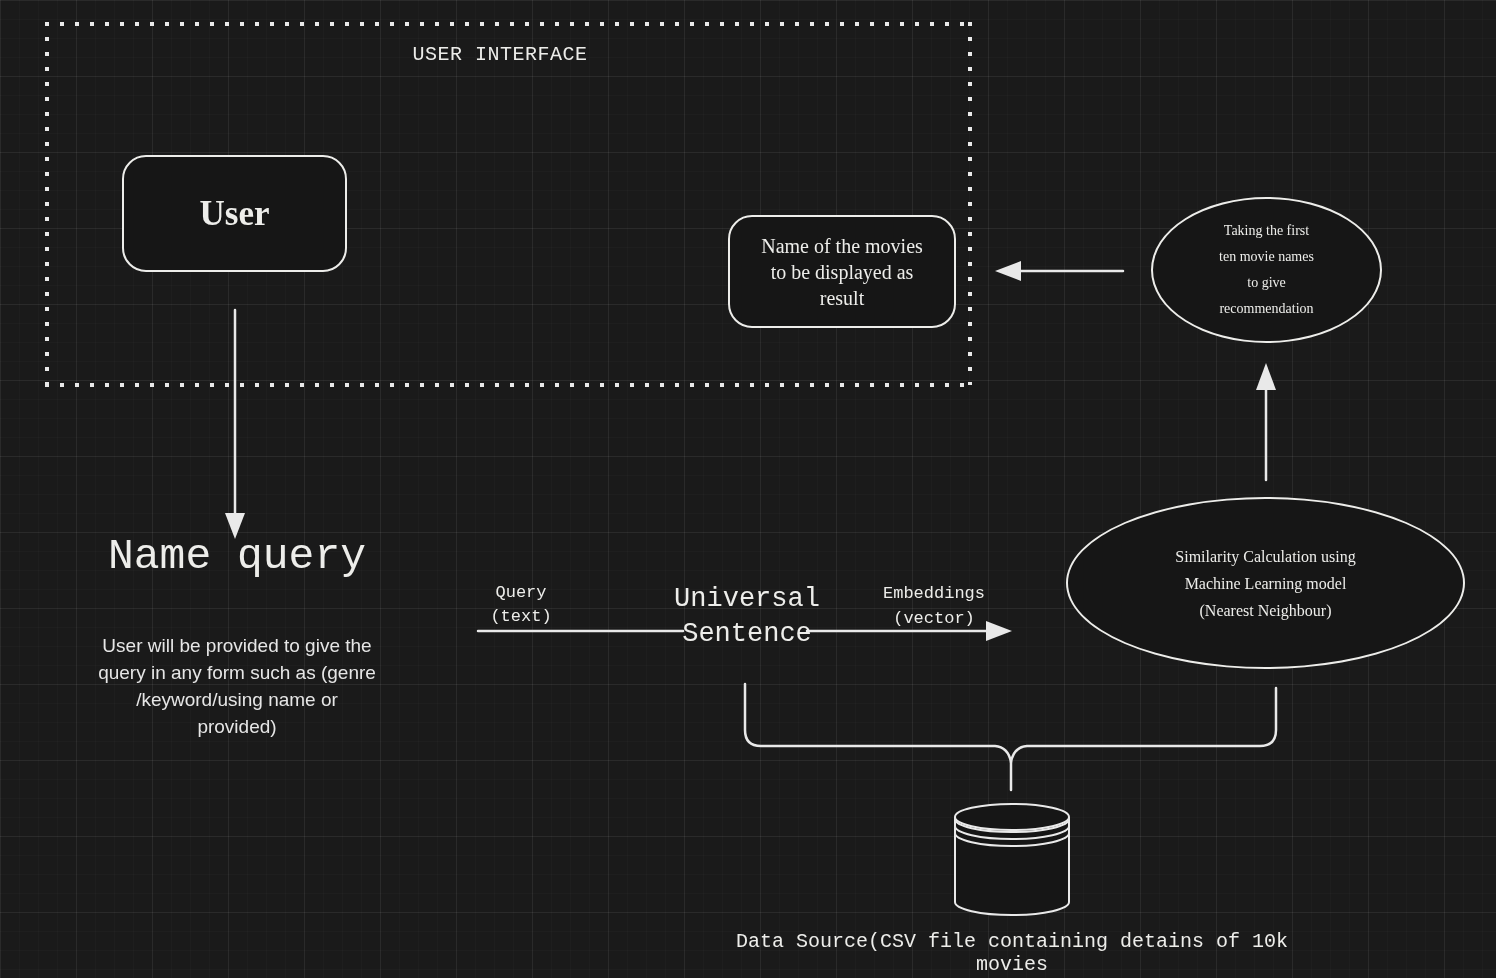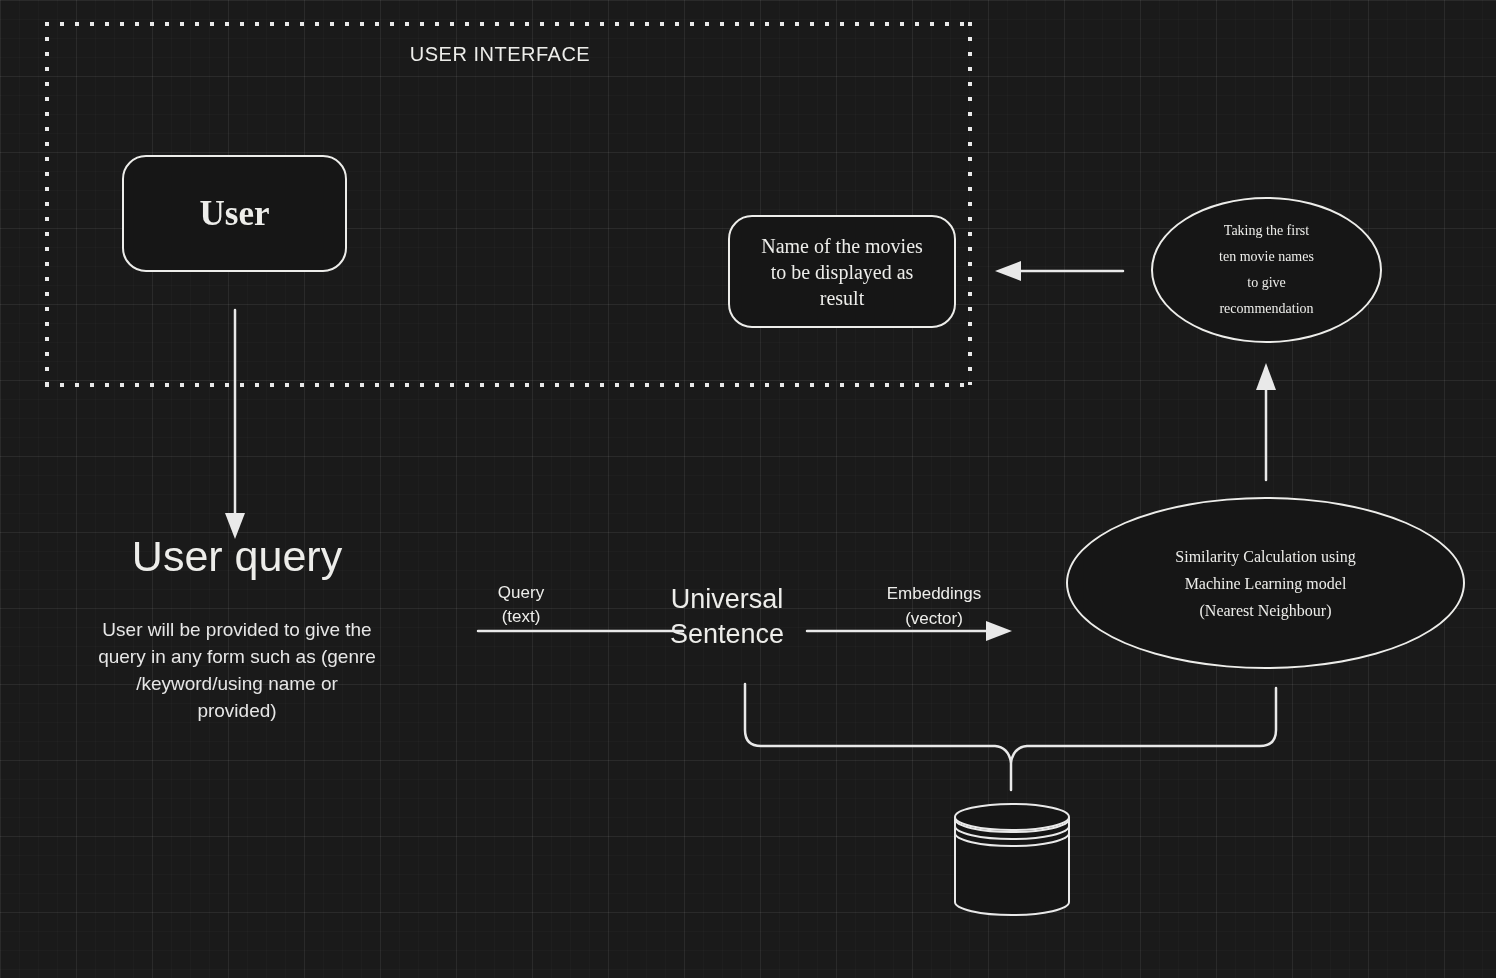--- a/index.html
+++ b/index.html
@@ -33,21 +33,21 @@
   .ellipse{
     background:#161616;
     border:2px solid #ededea;
     border-radius:50%;
     display:flex;align-items:center;justify-content:center;
     flex-direction:column;
     box-sizing:border-box;
     text-align:center;
   }
   .ctext{text-align:center;}
-  .serif{font-family:Liberation Sans, sans-serif;}
+  .serif{font-family:Liberation Mono, monospace;}
   .sans{font-family:"Liberation Sans", sans-serif;}
   svg.overlay{position:absolute;left:0;top:0;pointer-events:none;}
   svg .stroke{stroke:#e9e9e9;stroke-width:2.5;fill:none;stroke-linecap:round;}
   svg .thin{stroke:#e9e9e9;stroke-width:2;fill:none;}
   svg .head{fill:#e9e9e9;stroke:none;}
   svg .darkfill{fill:#161616;stroke:none;}
 </style>
 </head>
 <body>
 
@@ -70,50 +70,51 @@
     <div style="font-size:35px;font-weight:bold;">User</div>
   </div>
 
   <div class="abs ellipse" style="left:1151px;top:197px;width:231px;height:146px;font-size:14px;line-height:26px;">
     <div>Taking the first</div>
     <div>ten movie names</div>
     <div>to give</div>
     <div>recommendation</div>
   </div>
 
-  <div class="abs ctext serif" style="left:87px;top:532px;width:300px;font-size:43px;">User query</div>
+  <div class="abs ctext serif" style="left:87px;top:532px;width:300px;font-size:43px;">Name query</div>
 
-  <div class="abs ctext sans" style="left:62px;top:616px;width:350px;font-size:19px;line-height:27px;color:#e6e6e6;">
+  <div class="abs ctext sans" style="left:62px;top:632px;width:350px;font-size:19px;line-height:27px;color:#e6e6e6;">
     <div>User will be provided to give the</div>
     <div>query in any form such as (genre</div>
     <div>/keyword/using name or</div>
     <div>provided)</div>
   </div>
 
   <div class="abs ctext serif" style="left:471px;top:581px;width:100px;font-size:17px;line-height:24px;">
     <div>Query</div>
     <div>(text)</div>
   </div>
 
-  <div class="abs ctext serif" style="left:627px;top:582px;width:200px;font-size:27px;line-height:35px;">
+  <div class="abs ctext serif" style="left:647px;top:582px;width:200px;font-size:27px;line-height:35px;">
     <div>Universal</div>
     <div>Sentence</div>
   </div>
 
   <div class="abs ctext serif" style="left:859px;top:581px;width:150px;font-size:17px;line-height:25px;">
     <div>Embeddings</div>
     <div>(vector)</div>
   </div>
 
   <div class="abs ellipse" style="left:1066px;top:497px;width:399px;height:172px;font-size:16px;line-height:27px;">
     <div>Similarity Calculation using</div>
     <div>Machine Learning model</div>
     <div>(Nearest Neighbour)</div>
   </div>
 
+  <div class="abs ctext serif" style="left:712px;top:930px;width:600px;font-size:20px;">Data Source(CSV file containing detains of 10k movies</div>
 
   <svg class="overlay" width="1496" height="978" viewBox="0 0 1496 978">
 
     <g>
       <line class="stroke" x1="235" y1="310" x2="235" y2="514"></line>
       <polygon class="head" points="235,539 225,513 245,513"></polygon>
     </g>
 
     <g>
       <line class="stroke" x1="1123" y1="271" x2="1020" y2="271"></line>

